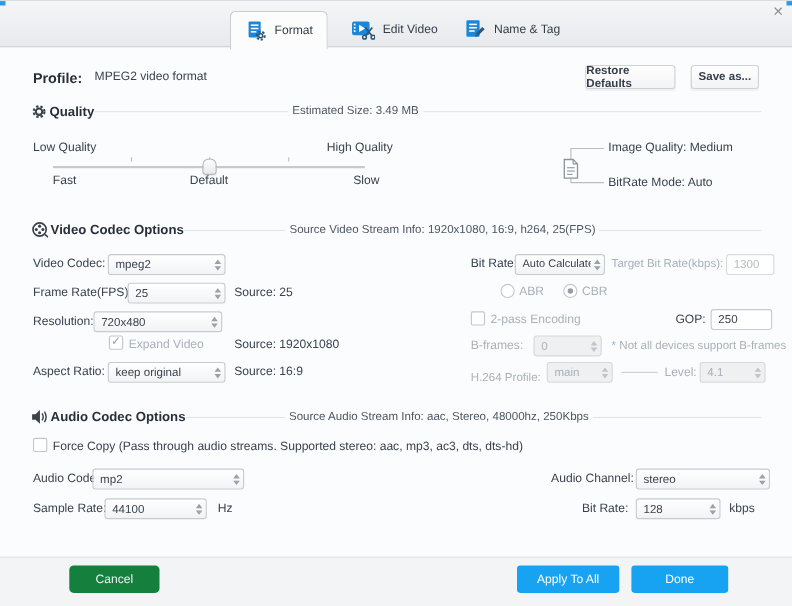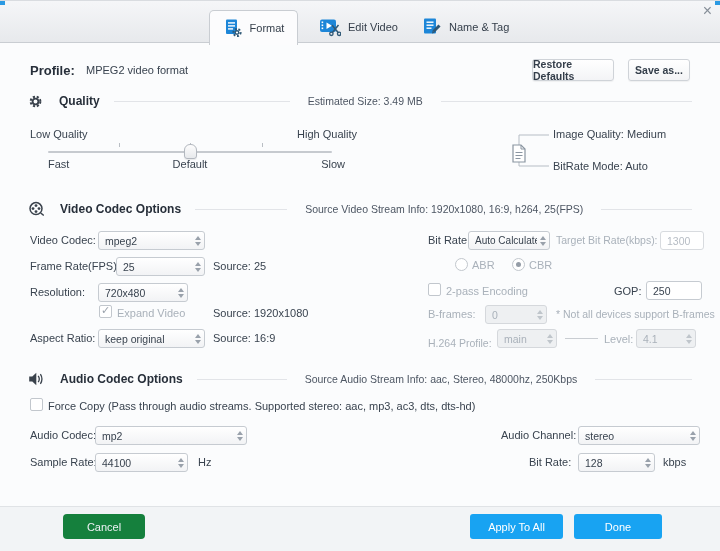--- a/index.html
+++ b/index.html
@@ -15,21 +15,21 @@
   .tab.active{left:209px;top:9px;width:89px;height:35px;background:#fcfcfd;border:1px solid #c9cdd2;border-bottom:none;
               border-radius:5px 5px 0 0;justify-content:center;box-sizing:border-box;z-index:2}
   .tab.plain{top:13px;height:26px}
   
   .lbl{position:absolute;white-space:nowrap}
   .b{font-weight:bold}
   .g{color:#a9b1ba}
   .btn-light{position:absolute;height:22px;box-sizing:border-box;background:linear-gradient(#ffffff,#f3f4f6);
              border:1px solid #cfd3d8;border-radius:3px;display:flex;align-items:center;justify-content:center;
              font-weight:bold;font-size:10.5px;color:#343e4a;box-shadow:0 1px 1px rgba(0,0,0,.05)}
-  .sect{position:absolute;left:28px;width:664px;height:16px;display:flex;align-items:center;gap:14px}
+  .sect{position:absolute;left:28px;width:664px;height:16px;display:flex;align-items:center;gap:0}
   .sect .t{font-weight:bold;font-size:12px;color:#272f3a;margin-left:2px;white-space:nowrap}
   .sect .ln{height:1px;background:#e2e4e8}
   .sect .info{font-size:10.5px;color:#4d5663;white-space:nowrap;padding:0 4px}
   .dd{position:absolute;height:19px;box-sizing:border-box;border:1px solid #c6cbd1;border-radius:3px;
       background:linear-gradient(#ffffff,#f2f3f5);display:flex;align-items:center;padding:0 3px 0 6px}
   .dd .v{flex:1;overflow:hidden;white-space:nowrap;font-size:10.5px}
   .dd .v.sm{font-size:10px}
   .dd.dis{background:#eef0f2;color:#a9b1ba;border-color:#d5d8dc}
   .spin{display:flex;flex-direction:column;align-items:center;row-gap:2px;margin-left:3px;flex:0 0 auto}
   .spin i{display:block;width:0;height:0;border-left:3px solid transparent;border-right:3px solid transparent}
@@ -198,21 +198,21 @@
         <i class="d"></i>
       </span>
   </div>
   <span class="lbl" style="left:213px;top:260px">Source: 25</span>
   <span class="rad" style="left:455px;top:258px"></span>
   <span class="lbl g" style="left:472px;top:259px">ABR</span>
   <span class="rad on" style="left:512px;top:258px"></span>
   <span class="lbl g" style="left:529px;top:259px">CBR</span>
 
   <span class="lbl" style="left:30px;top:286px">Resolution:</span>
-  <div class="dd" style="left:98px;top:283px;width:90px">
+  <div class="dd" style="left:85px;top:283px;width:117px">
     <span class="v">720x480</span>
     <span class="spin">
         <i class="u"></i>
         <i class="d"></i>
       </span>
   </div>
   <span class="cb" style="left:428px;top:283px"></span>
   <span class="lbl g" style="left:446px;top:285px">2-pass Encoding</span>
   <span class="lbl" style="left:614px;top:285px">GOP:</span>
   <div class="inp" style="left:646px;top:281px;width:56px">
@@ -268,21 +268,21 @@
     <span class="t">Audio Codec Options</span>
     <div class="ln" style="width:90px"></div>
     <span class="info">Source Audio Stream Info: aac, Stereo, 48000hz, 250Kbps</span>
     <div class="ln" style="flex:1"></div>
   </div>
 
   <span class="cb" style="left:30px;top:398px"></span>
   <span class="lbl" style="left:48px;top:400px">Force Copy (Pass through audio streams. Supported stereo: aac, mp3, ac3, dts, dts-hd)</span>
 
   <span class="lbl" style="left:30px;top:429px">Audio Codec:</span>
-  <div class="dd" style="left:95px;top:426px;width:152px">
+  <div class="dd" style="left:84px;top:426px;width:138px">
     <span class="v">mp2</span>
     <span class="spin">
         <i class="u"></i>
         <i class="d"></i>
       </span>
   </div>
   <span class="lbl" style="left:501px;top:429px">Audio Channel:</span>
   <div class="dd" style="left:578px;top:426px;width:122px">
     <span class="v">stereo</span>
     <span class="spin">

